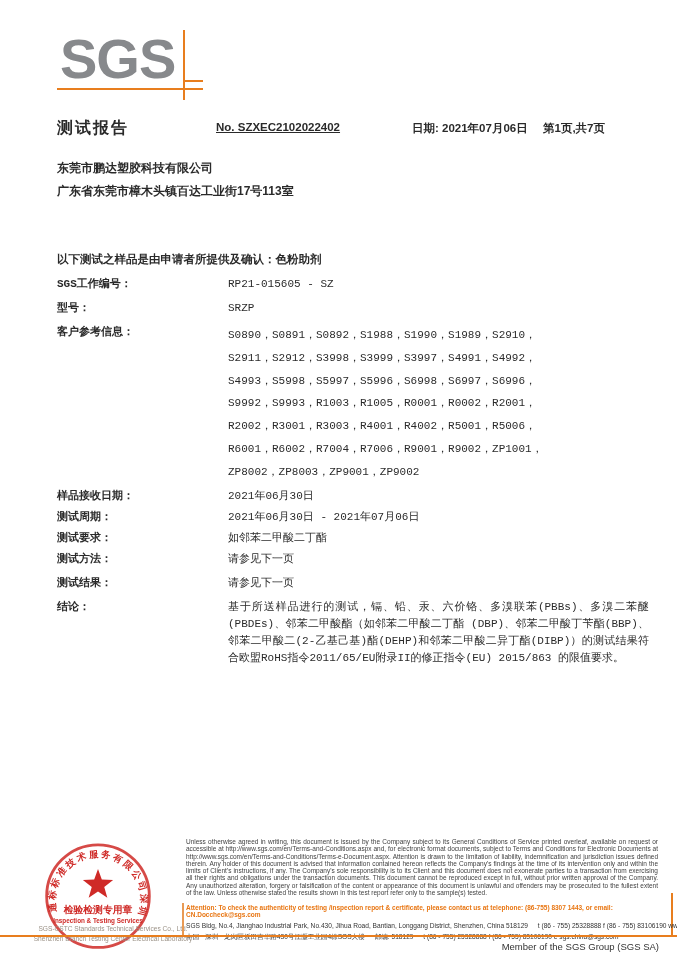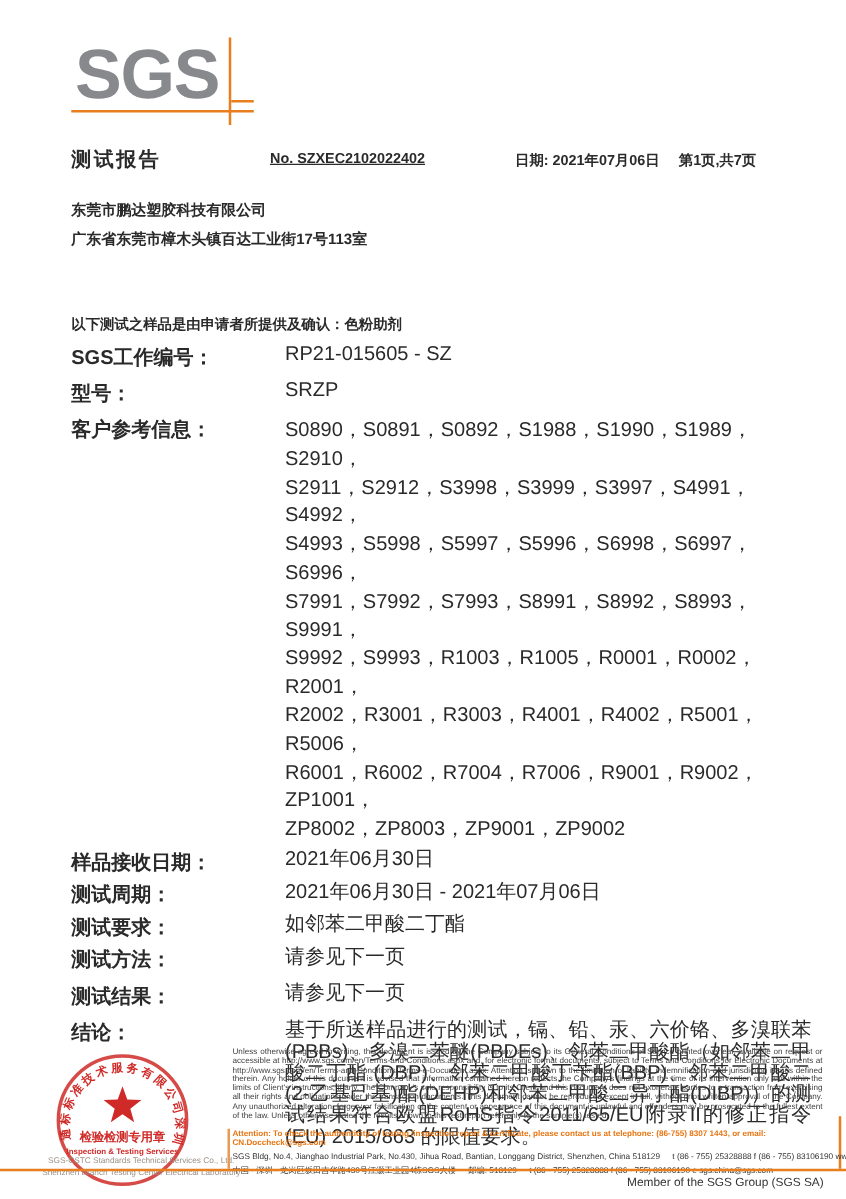--- a/index.html
+++ b/index.html
@@ -18,21 +18,21 @@
   .crop-v{position:absolute;background:#e87e1e;width:2px;}
   .hdr-row{position:absolute;left:0;top:118px;width:677px;height:20px;}
   .hdr-title{position:absolute;left:57px;top:0;font-size:16px;font-weight:bold;letter-spacing:2px;}
   .hdr-no{position:absolute;left:216px;top:3px;font-size:11.5px;font-weight:600;text-decoration:underline;}
   .hdr-date{position:absolute;left:412px;top:3px;font-size:11.5px;font-weight:600;}
   .hdr-page{position:absolute;left:543px;top:3px;font-size:11.5px;font-weight:600;}
   .applicant{position:absolute;left:57px;top:157px;font-size:12px;font-weight:600;line-height:23px;}
   
   .content{position:absolute;left:57px;top:252px;width:592px;}
   .intro{font-size:11.5px;font-weight:600;margin-bottom:9px;}
-  .row{display:flex;margin-bottom:8px;font-size:16px;}
+  .row{display:flex;margin-bottom:8px;font-size:11px;font-family:Liberation Mono, monospace;}
   .row .label{width:171px;flex:none;font-weight:600;}
   .row .value{flex:1;line-height:16px;}
   .ref-line{line-height:22.8px;}
   .row.tight{margin-bottom:5px;}
   .row.conclusion .value{line-height:17px;text-align:justify;}
   
   .legal{
     position:absolute;left:186px;top:838px;width:472px;
     font-size:6.5px;line-height:7.3px;color:#414141;text-align:justify;
   }
@@ -92,21 +92,20 @@
     <span class="label">型号：</span>
     <span class="value">SRZP</span>
   </div>
 
   <div class="row" style="margin-bottom:4px;">
     <span class="label">客户参考信息：</span>
     <span class="value">
       <div class="ref-line">S0890，S0891，S0892，S1988，S1990，S1989，S2910，</div>
       <div class="ref-line">S2911，S2912，S3998，S3999，S3997，S4991，S4992，</div>
       <div class="ref-line">S4993，S5998，S5997，S5996，S6998，S6997，S6996，</div>
-      <div class="ref-line">S7991，S7992，S7993，S8991，S8992，S8993，S9991，</div>
       <div class="ref-line">S9992，S9993，R1003，R1005，R0001，R0002，R2001，</div>
       <div class="ref-line">R2002，R3001，R3003，R4001，R4002，R5001，R5006，</div>
       <div class="ref-line">R6001，R6002，R7004，R7006，R9001，R9002，ZP1001，</div>
       <div class="ref-line">ZP8002，ZP8003，ZP9001，ZP9002</div>
     </span>
   </div>
 
   <div class="row tight">
     <span class="label">样品接收日期：</span>
     <span class="value">2021年06月30日</span>

